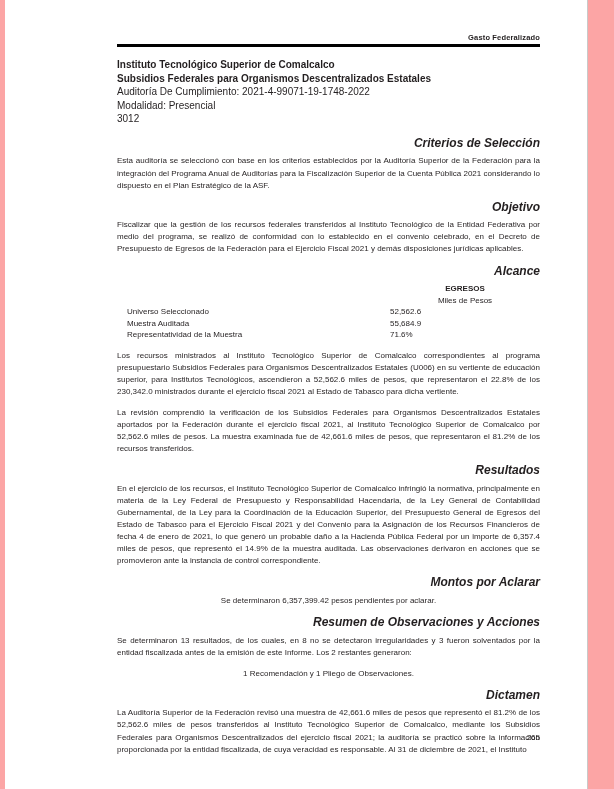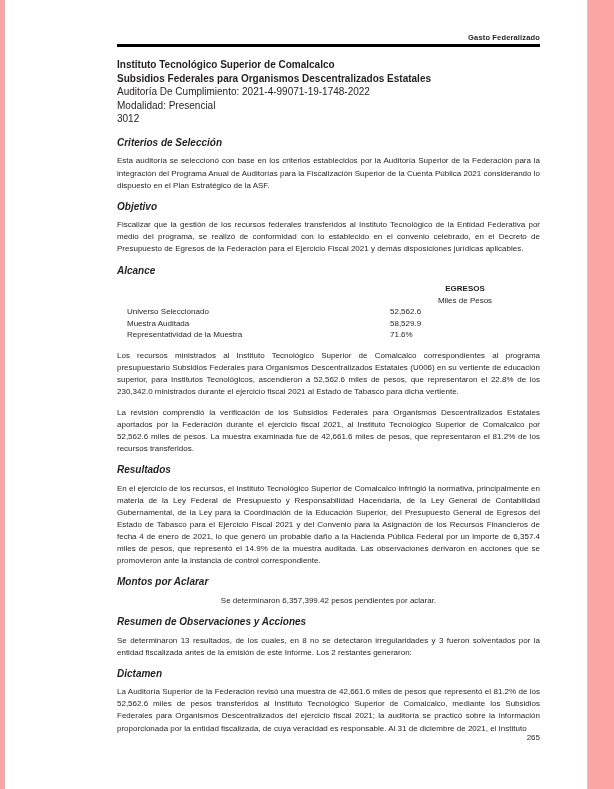--- a/index.html
+++ b/index.html
@@ -67,26 +67,27 @@
   .title-line {
     font-size: 10px;
     line-height: 13.6px;
     color: #231f20;
   }
   .title-line.bold { font-weight: bold; }
 
   .spacer-sm { height: 11px; }
 
   .section-head {
-    font-size: 10px;
+    font-size: 12px;
     font-weight: bold;
     font-style: italic;
     line-height: 12px;
     margin-bottom: 6.5px;
     color: #231f20;
+    text-align: right;
   }
 
   p.body {
     font-size: 8px;
     line-height: 12.1px;
     text-align: justify;
     margin: 0 0 9px 0;
     color: #231f20;
     hyphens: none;
   }
@@ -176,40 +177,41 @@
           <tr>
             <td class="label"></td>
             <td class="value sub">Miles de Pesos</td>
           </tr>
           <tr>
             <td class="label">Universo Seleccionado</td>
             <td class="value">52,562.6</td>
           </tr>
           <tr>
             <td class="label">Muestra Auditada</td>
-            <td class="value">58,529.9</td>
+            <td class="value">55,684.9</td>
           </tr>
           <tr>
             <td class="label">Representatividad de la Muestra</td>
             <td class="value">71.6%</td>
           </tr>
         </tbody>
       </table>
 
       <p class="body">Los recursos ministrados al Instituto Tecnológico Superior de Comalcalco correspondientes al programa presupuestario Subsidios Federales para Organismos Descentralizados Estatales (U006) en su vertiente de educación superior, para Institutos Tecnológicos, ascendieron a 52,562.6 miles de pesos, que representaron el 22.8% de los 230,342.0 ministrados durante el ejercicio fiscal 2021 al Estado de Tabasco para dicha vertiente.</p>
       <p class="body">La revisión comprendió la verificación de los Subsidios Federales para Organismos Descentralizados Estatales aportados por la Federación durante el ejercicio fiscal 2021, al Instituto Tecnológico Superior de Comalcalco por 52,562.6 miles de pesos. La muestra examinada fue de 42,661.6 miles de pesos, que representaron el 81.2% de los recursos transferidos.</p>
 
       <div class="section-head">Resultados</div>
       <p class="body">En el ejercicio de los recursos, el Instituto Tecnológico Superior de Comalcalco infringió la normativa, principalmente en materia de la Ley Federal de Presupuesto y Responsabilidad Hacendaria, de la Ley General de Contabilidad Gubernamental, de la Ley para la Coordinación de la Educación Superior, del Presupuesto General de Egresos del Estado de Tabasco para el Ejercicio Fiscal 2021 y del Convenio para la Asignación de los Recursos Financieros de fecha 4 de enero de 2021, lo que generó un probable daño a la Hacienda Pública Federal por un importe de 6,357.4 miles de pesos, que representó el 14.9% de la muestra auditada. Las observaciones derivaron en acciones que se promovieron ante la instancia de control correspondiente.</p>
 
       <div class="section-head">Montos por Aclarar</div>
       <p class="body noindent-left">Se determinaron 6,357,399.42 pesos pendientes por aclarar.</p>
 
       <div class="section-head">Resumen de Observaciones y Acciones</div>
       <p class="body">Se determinaron 13 resultados, de los cuales,  en 8 no se detectaron irregularidades y 3 fueron solventados por la entidad fiscalizada antes de la emisión de este Informe. Los 2 restantes generaron:</p>
+      <p class="body noindent-left">1 Recomendación y 1 Pliego de Observaciones.</p>
 
       <div class="section-head">Dictamen</div>
       <p class="body last">La Auditoría Superior de la Federación revisó una muestra de 42,661.6 miles de pesos que representó el 81.2% de los 52,562.6 miles de pesos transferidos al Instituto Tecnológico Superior de Comalcalco, mediante los Subsidios Federales para Organismos Descentralizados del ejercicio fiscal 2021; la auditoría se practicó sobre la información proporcionada por la entidad fiscalizada, de cuya veracidad es responsable. Al 31 de diciembre de 2021, el Instituto</p>
 
     </div>
 
     <div class="page-number">265</div>
 
   </div>
 </div>

